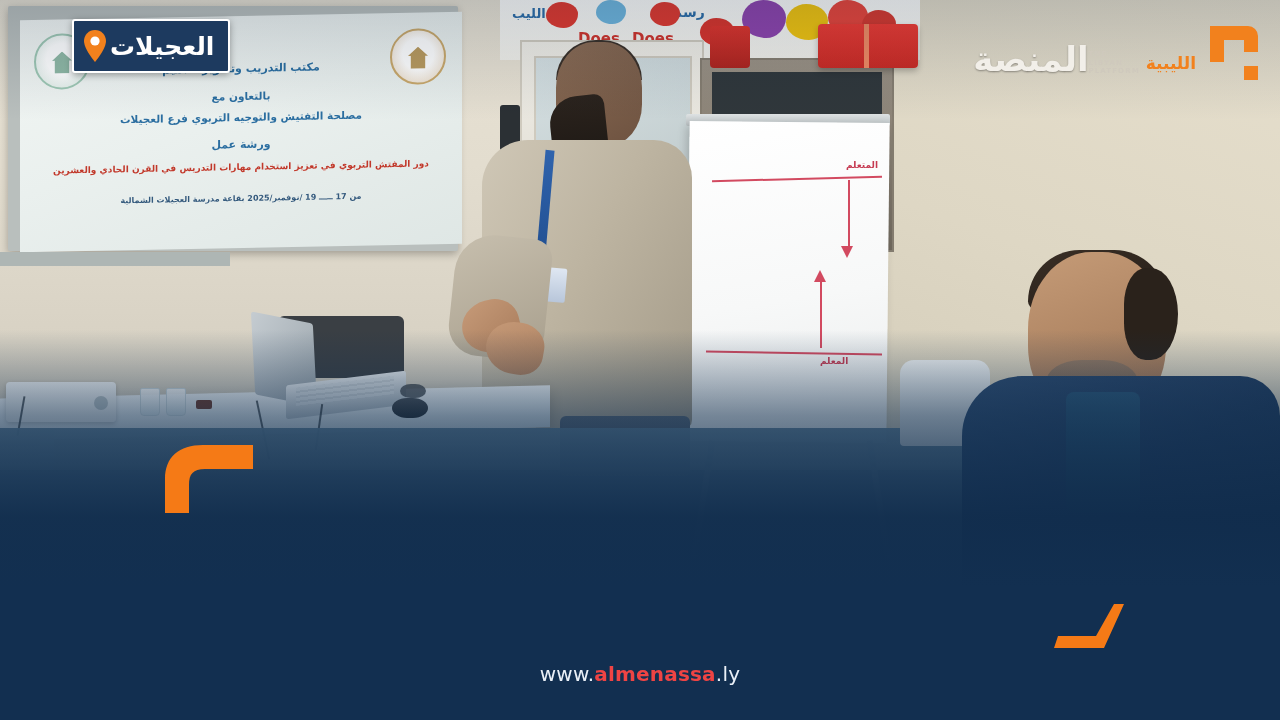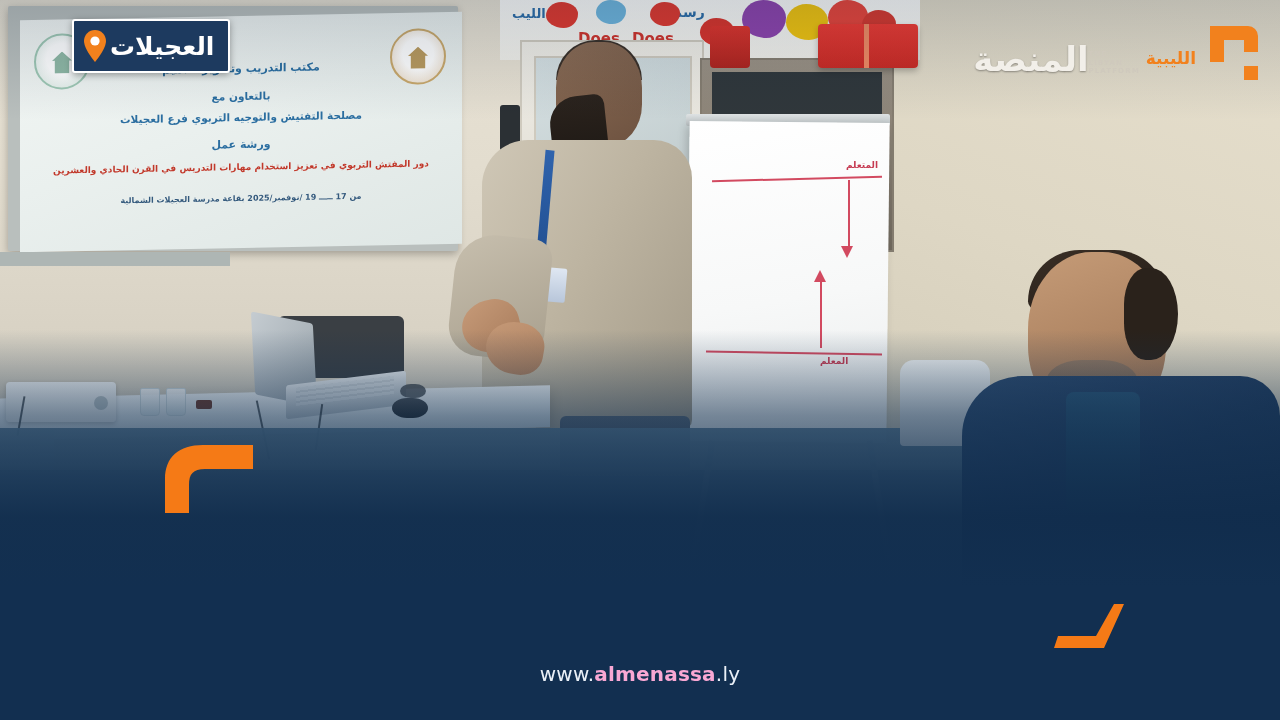--- a/index.html
+++ b/index.html
@@ -184,38 +184,38 @@
   .pin svg{display:block;}
   .loc-txt{color:#fff;font-size:25px;font-weight:700;direction:rtl;letter-spacing:0;
         font-family:"DejaVu Sans",sans-serif;}
 
   
   .brand{position:absolute;right:18px;top:12px;width:224px;height:82px;display:flex;
         align-items:center;justify-content:flex-end;gap:8px;}
   .brand-txt{display:flex;flex-direction:row;align-items:flex-end;line-height:1;}
   .brand-ar{color:#f2efe9;font-size:34px;font-weight:700;direction:rtl;
         text-shadow:0 1px 2px rgba(0,0,0,.35);font-family:"DejaVu Sans",sans-serif;}
-  .brand-sub{display:flex;gap:6px;margin-top:20px;}
+  .brand-sub{display:flex;align-items:center;gap:6px;margin-top:20px;}
   .brand-ar2{color:#f2811d;font-size:17px;font-weight:700;direction:rtl;font-family:"DejaVu Sans",sans-serif;}
   .brand-en{color:#cfc9bd;font-size:7px;letter-spacing:1.1px;font-weight:700;line-height:1.25;text-align:left;}
   .brand-mark{width:58px;height:62px;position:relative;flex:0 0 auto;}
 
   
   .br-tl{position:absolute;left:163px;top:443px;width:92px;height:72px;}
   .br-br{position:absolute;left:1052px;top:602px;width:78px;height:48px;}
 
   
   .headline{position:absolute;right:88px;top:498px;width:930px;text-align:right;direction:rtl;
         color:#ffffff;font-size:33px;font-weight:700;line-height:1.55;
         font-family:"DejaVu Sans",sans-serif;text-shadow:0 1px 4px rgba(0,0,0,.35);}
 
   
   .url{position:absolute;left:0;right:0;top:662px;text-align:center;color:#eaf0f7;
         font-size:20px;letter-spacing:.2px;font-family:"DejaVu Sans",sans-serif;}
-  .url b{color:#f9a8d4;font-weight:700;}
+  .url b{color:#ef4444;font-weight:700;}
 </style>
 </head>
 <body>
 
 <div id="stage">
 
   <div class="photo">
     <div class="wall"></div>
     <div class="wall-right"></div>
 

